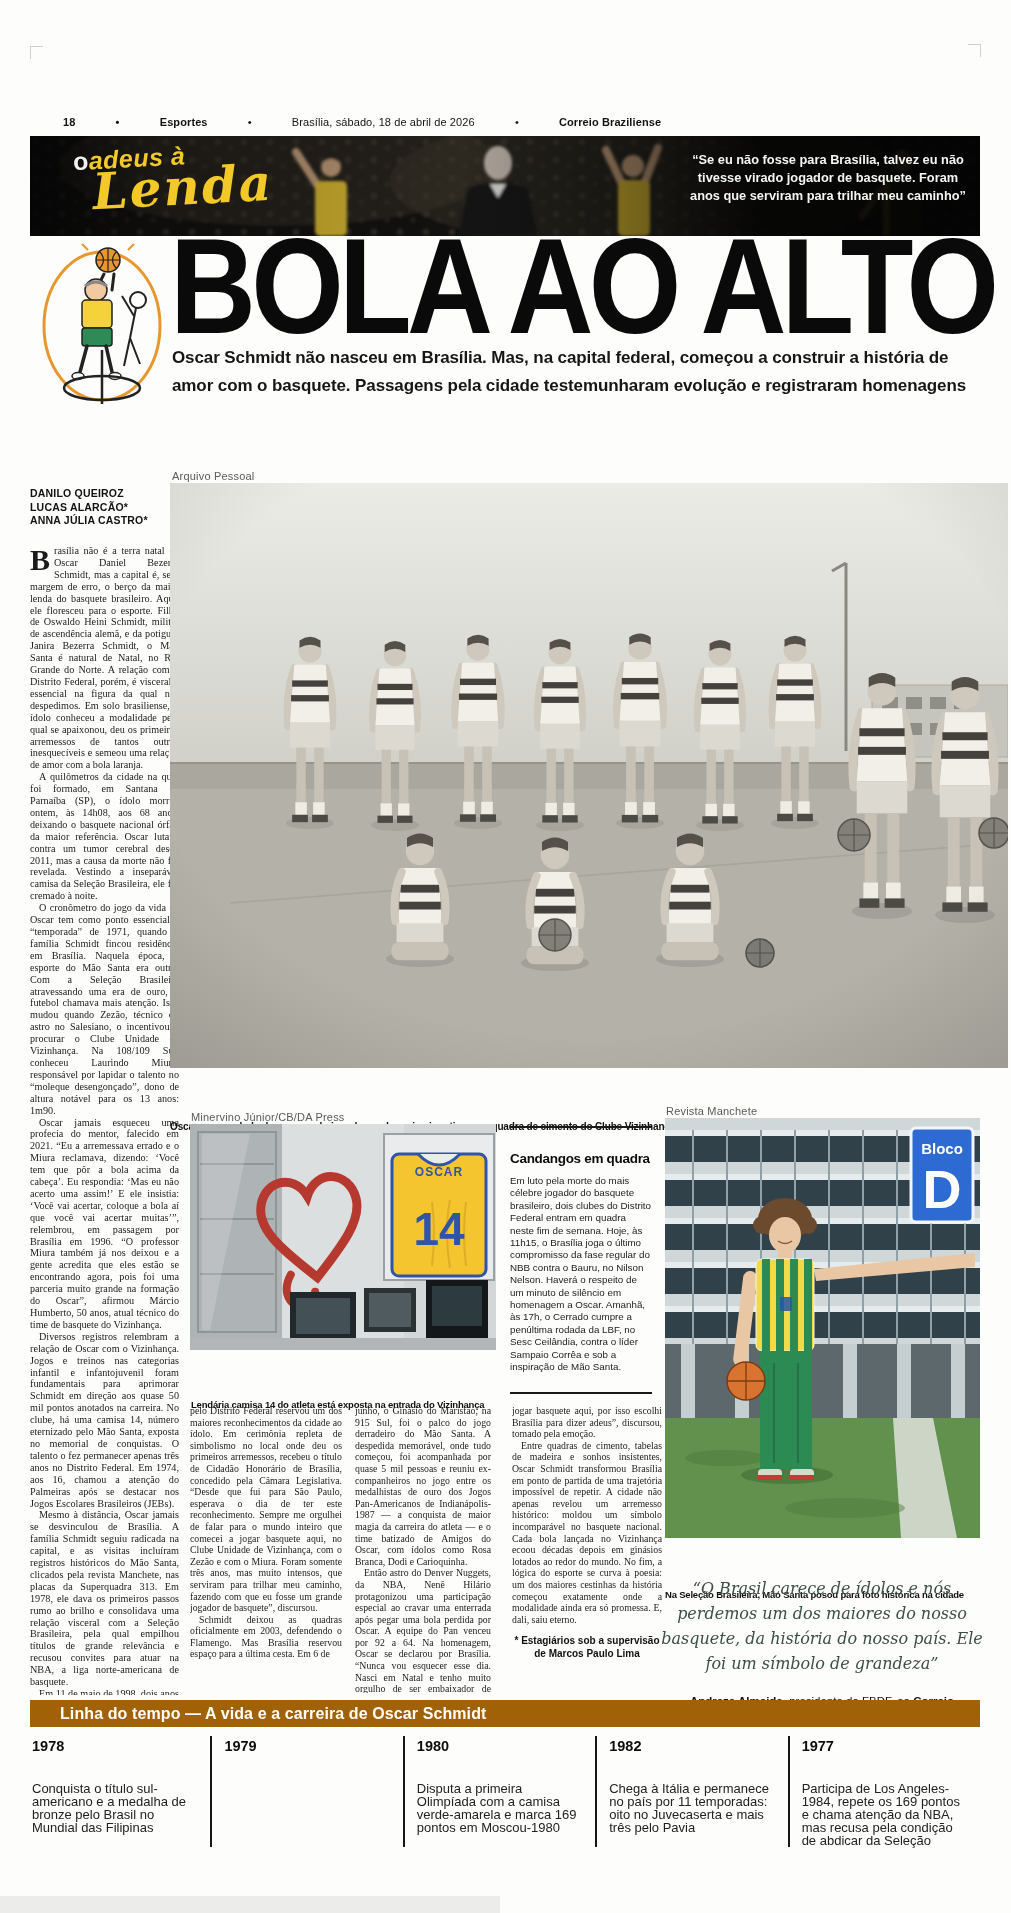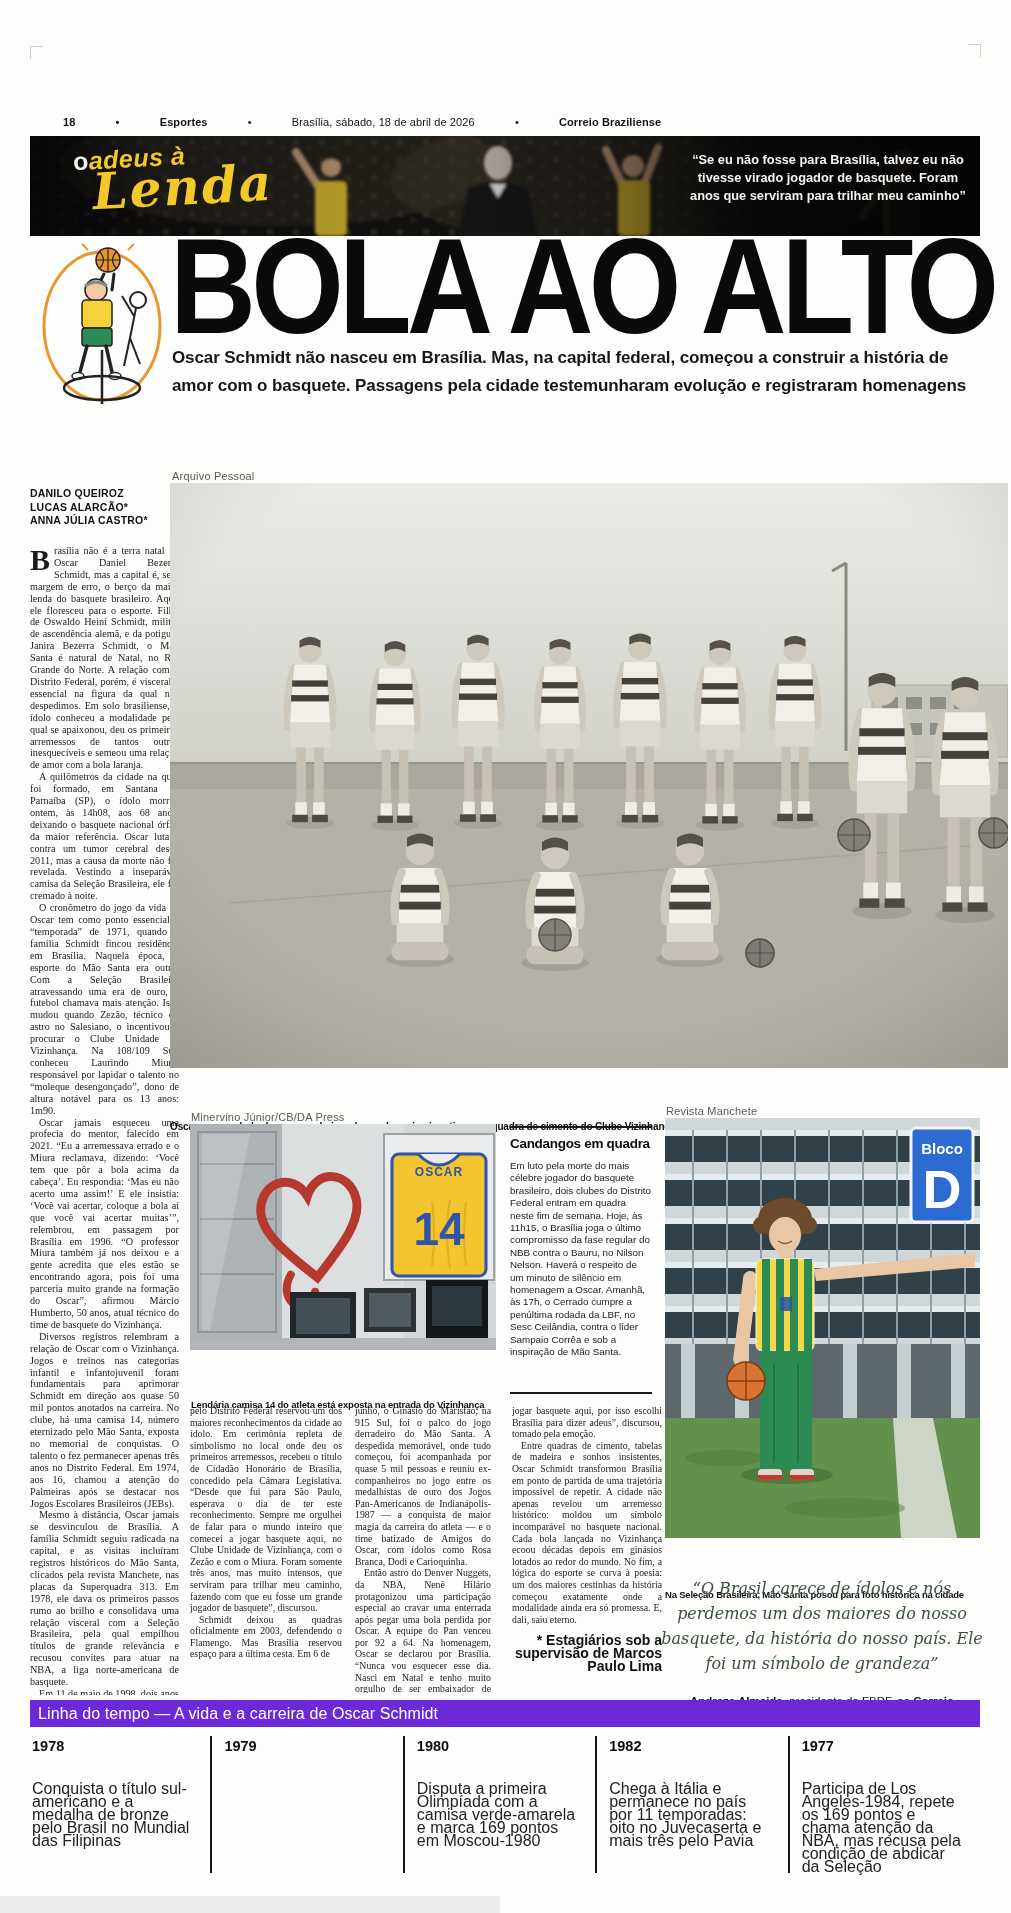--- a/index.html
+++ b/index.html
@@ -37,48 +37,48 @@
   .byline{left:30px;top:487px;font-size:10.5px;font-weight:bold;line-height:13.5px;letter-spacing:.2px;color:#111;}
   .bodycol{font-family:"Liberation Serif","DejaVu Serif",serif;text-align:justify;color:#1b1b1b;overflow:hidden;}
   .bodycol p{margin:0;text-indent:9px;}
   .bodycol p.first{text-indent:0;}
   .col1{left:30px;top:545px;width:149px;height:1150px;font-size:10.2px;line-height:11.9px;}
   .colsm{top:1405px;height:288px;font-size:9.8px;line-height:11.6px;}
   .col2{left:190px;width:152px;}
   .col3{left:355px;width:136px;}
   .col4{left:512px;width:150px;}
   .dropcap{float:left;font-weight:bold;font-size:30px;line-height:27px;padding:1px 4px 0 0;}
-  .footnote{margin-top:9px;font-family:"Liberation Sans",sans-serif;font-weight:bold;font-size:14px;line-height:13px;text-align:right;color:#111;}
+  .footnote{margin-top:9px;font-family:"Liberation Sans",sans-serif;font-weight:bold;font-size:10px;line-height:13px;text-align:center;color:#111;}
 
   
   .credit{font-size:11px;color:#5a5a56;letter-spacing:.2px;}
   .photo{overflow:hidden;background:#84cc16;text-decoration:underline;}
   .caption{font-weight:bold;color:#101010;margin-top:41px;}
   .cap-team{left:170px;top:1080px;width:840px;font-size:10px;letter-spacing:-.15px;white-space:nowrap;}
   .cap-jersey{left:191px;top:1358px;width:310px;font-size:9.5px;letter-spacing:-.2px;white-space:nowrap;}
   .cap-selecao{left:665px;top:1548px;width:318px;font-size:9.5px;letter-spacing:-.2px;white-space:nowrap;}
 
   
-  .sidebar{left:510px;top:1126px;width:142px;border-top:2px solid #1a1a1a;padding-top:8px;}
+  .sidebar{left:510px;top:1126px;width:142px;border-top:2px solid #1a1a1a;padding-top:23px;}
   .sidebar .sb-title{font-size:13.5px;font-weight:bold;letter-spacing:-.3px;margin-bottom:9px;color:#0d0d0d;}
   .sidebar .sb-body{font-size:9.8px;line-height:12.4px;color:#222;}
   .sidebar-rule{left:510px;top:1392px;width:142px;border-top:2px solid #1a1a1a;height:0;}
 
   
   .pullquote{left:655px;top:1576px;width:334px;text-align:center;font-family:"DejaVu Serif",serif;font-style:italic;font-size:16px;line-height:25px;color:#3c4f45;}
   .pq-attr{margin-top:13px;font-family:"Liberation Sans",sans-serif;font-style:normal;font-size:11.5px;color:#141414;}
   .pq-attr .b{font-weight:bold;}
 
   
-  .tl-bar{left:30px;top:1700px;width:950px;height:27px;background:#6d28d9;color:#fff;font-size:16px;font-weight:normal;line-height:27px;padding-left:8px;box-sizing:border-box;letter-spacing:.1px;}
+  .tl-bar{left:30px;top:1700px;width:950px;height:27px;background:#a16207;color:#fff;font-size:16px;font-weight:bold;line-height:27px;padding-left:30px;box-sizing:border-box;letter-spacing:.1px;}
   .tl-row{left:30px;top:1736px;width:950px;display:flex;}
   .tl-entry{flex:1;border-left:2px solid #151515;padding:2px 14px 0 12px;}
   .tl-entry:first-child{border-left:none;padding-left:2px;}
   .tl-year{font-size:14.5px;font-weight:bold;margin-bottom:6px;color:#0d0d0d;}
-  .tl-text{font-size:16px;line-height:13px;color:#222;margin-top:28px;}
+  .tl-text{font-size:13px;line-height:13px;color:#222;margin-top:28px;}
 
   .edge-shadow{left:0;top:1896px;width:500px;height:17px;background:#ececea;}
 </style>
 </head>
 <body>
 
 <div class="page">
 
   <div class="abs crop l" style="left:30px;top:46px;"></div>
   <div class="abs crop r" style="left:968px;top:44px;"></div>

